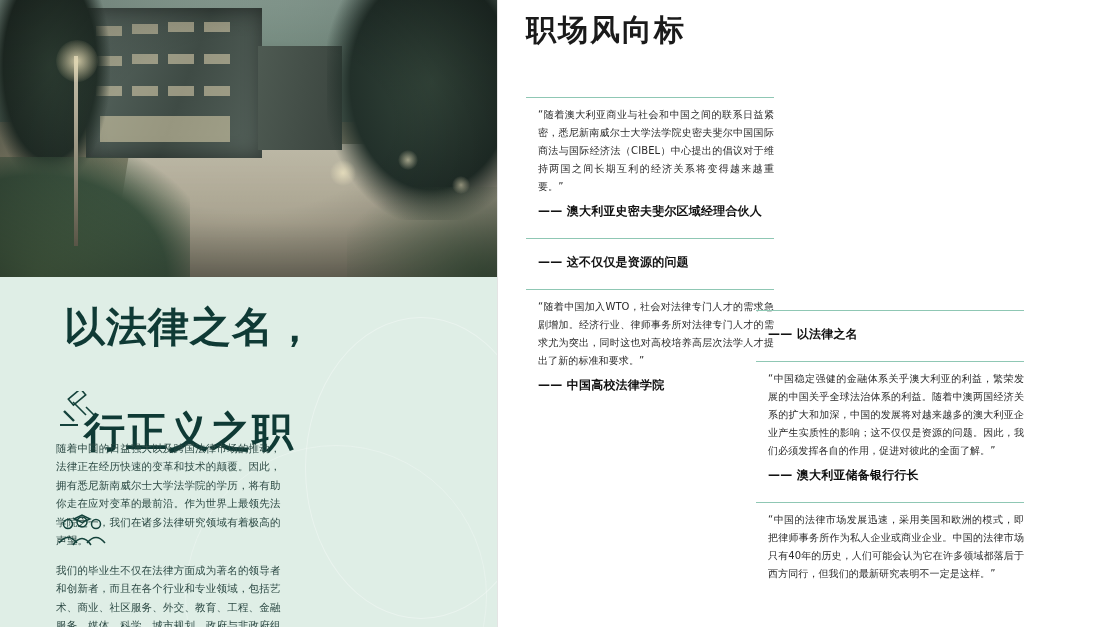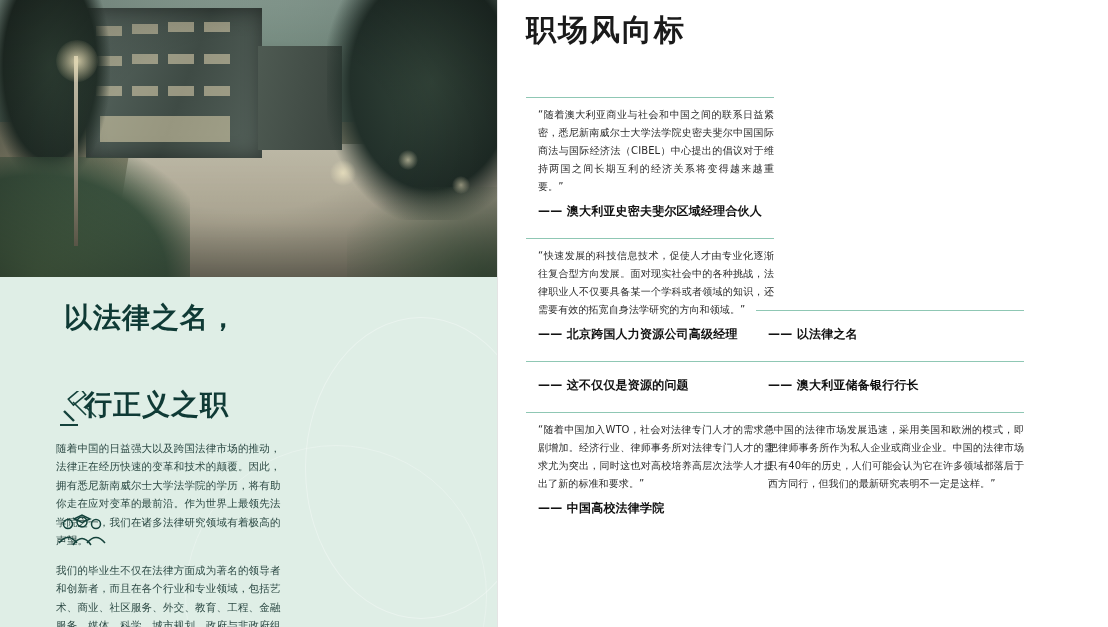--- a/index.html
+++ b/index.html
@@ -148,21 +148,21 @@
     width: 300px;
     height: 300px;
     border: 1px solid rgba(255,255,255,0.5);
     border-radius: 50%;
     opacity: .5;
   }
   .headline {
     position: absolute;
     left: 64px;
     top: 22px;
-    font-size: 28px;
+    font-size: 41px;
     line-height: 1.38;
     color: #0f3a35;
     font-weight: bold;
     letter-spacing: 1px;
   }
   .headline .l2 {
     display: block;
     padding-left: 20px;
     margin-top: 48px;
   }
@@ -339,25 +339,20 @@
     <div class="title">职场风向标</div>
 
     <div class="col-a">
 
       <div class="quote">
         <div class="rule"></div>
         <p class="txt">“随着澳大利亚商业与社会和中国之间的联系日益紧密，悉尼新南威尔士大学法学院史密夫斐尔中国国际商法与国际经济法（CIBEL）中心提出的倡议对于维持两国之间长期互利的经济关系将变得越来越重要。”</p>
         <span class="src">—— 澳大利亚史密夫斐尔区域经理合伙人</span>
       </div>
 
-      <div class="quote">
-        <div class="rule"></div>
-        <p class="txt">“快速发展的科技信息技术，促使人才由专业化逐渐往复合型方向发展。面对现实社会中的各种挑战，法律职业人不仅要具备某一个学科或者领域的知识，还需要有效的拓宽自身法学研究的方向和领域。”</p>
-        <span class="src">—— 北京跨国人力资源公司高级经理</span>
-      </div>
 
       <div class="quote">
         <div class="rule"></div>
         <span class="src">—— 这不仅仅是资源的问题</span>
       </div>
 
       <div class="quote">
         <div class="rule"></div>
         <p class="txt">“随着中国加入WTO，社会对法律专门人才的需求急剧增加。经济行业、律师事务所对法律专门人才的需求尤为突出，同时这也对高校培养高层次法学人才提出了新的标准和要求。”</p>
         <span class="src">—— 中国高校法律学院</span>
@@ -367,20 +362,21 @@
 
     <div class="col-b">
 
       <div class="quote">
         <div class="rule"></div>
         <span class="src">—— 以法律之名</span>
       </div>
 
       <div class="quote">
         <div class="rule"></div>
+        <p class="txt">“中国稳定强健的金融体系关乎澳大利亚的利益，繁荣发展的中国关乎全球法治体系的利益。随着中澳两国经济关系的扩大和加深，中国的发展将对越来越多的澳大利亚企业产生实质性的影响；这不仅仅是资源的问题。因此，我们必须发挥各自的作用，促进对彼此的全面了解。”</p>
         <span class="src">—— 澳大利亚储备银行行长</span>
       </div>
 
       <div class="quote">
         <div class="rule"></div>
         <p class="txt">“中国的法律市场发展迅速，采用美国和欧洲的模式，即把律师事务所作为私人企业或商业企业。中国的法律市场只有40年的历史，人们可能会认为它在许多领域都落后于西方同行，但我们的最新研究表明不一定是这样。”</p>
 
       </div>
 
     </div>

